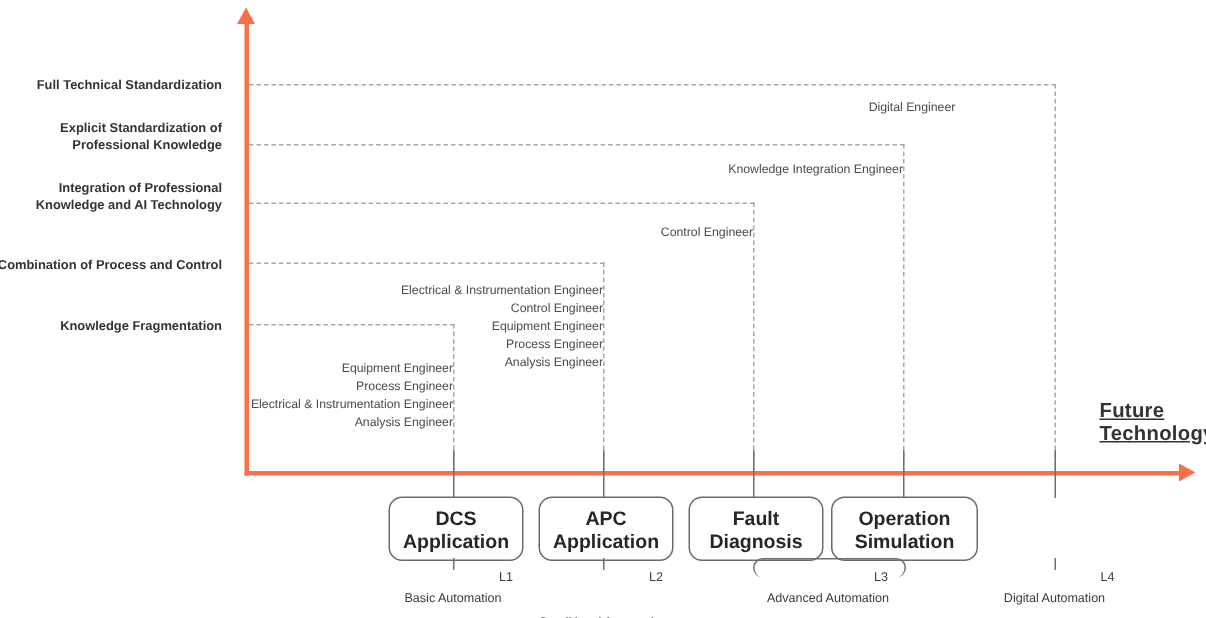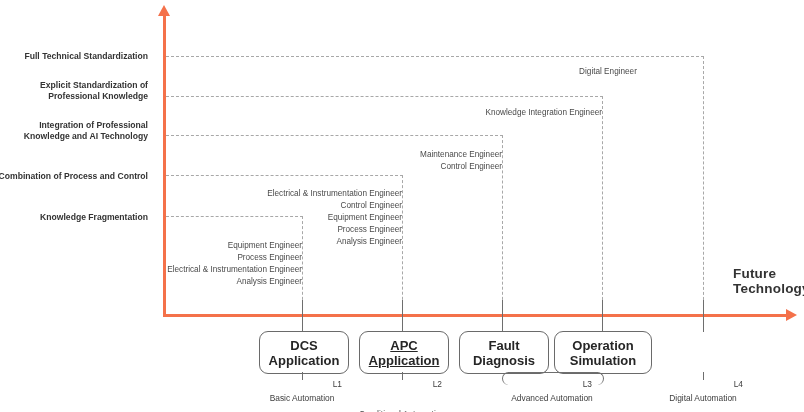--- a/index.html
+++ b/index.html
@@ -31,21 +31,21 @@
     border-top:6.5px solid transparent;border-bottom:6.5px solid transparent;
     border-left:11px solid var(--accent,#f4714a);
   }
 
   
   .axis-title{
     position:absolute;font-weight:bold;font-size:13.5px;color:#333;
     letter-spacing:.2px;line-height:15px;
   }
   .title-y{left:177px;top:8px;}
-  .title-x{left:733px;top:266px;width:70px;}
+  .title-x{left:733px;top:266px;width:70px;text-decoration:underline;}
 
   
   .ylabel{
     position:absolute;right:656px;            
     text-align:right;font-weight:bold;font-size:8.6px;color:#333;
     line-height:11px;width:300px;
   }
 
   
   .dash-h{
@@ -152,21 +152,20 @@
 
   <div class="roles" style="left:212px;top:188px;width:190px;">
     <div>Electrical &amp; Instrumentation Engineer</div>
     <div>Control Engineer</div>
     <div>Equipment Engineer</div>
     <div>Process Engineer</div>
     <div>Analysis Engineer</div>
   </div>
 
   <div class="roles" style="left:312px;top:149px;width:190px;">
-    <div>Maintenance Engineer</div>
     <div>Control Engineer</div>
   </div>
 
   <div class="roles" style="left:412px;top:107px;width:190px;">
     <div>Knowledge Integration Engineer</div>
   </div>
 
   <div class="roles" style="left:513px;top:66px;width:190px;text-align:center;">
     <div>Digital Engineer</div>
   </div>
@@ -177,21 +176,21 @@
   <div class="stem" style="left:602px;"></div>
   <div class="stem" style="left:703px;"></div>
 
   <div class="lvlbox" style="left:259px;width:88px;">
     <div>
       <div>DCS</div>
       <div>Application</div>
     </div>
   </div>
 
-  <div class="lvlbox" style="left:359px;width:88px;text-decoration:underline;">
+  <div class="lvlbox" style="left:359px;width:88px;">
     <div>
       <div>APC</div>
       <div>Application</div>
     </div>
   </div>
 
   <div class="lvlbox" style="left:554px;width:96px;">
     <div>
       <div>Operation</div>
       <div>Simulation</div>

